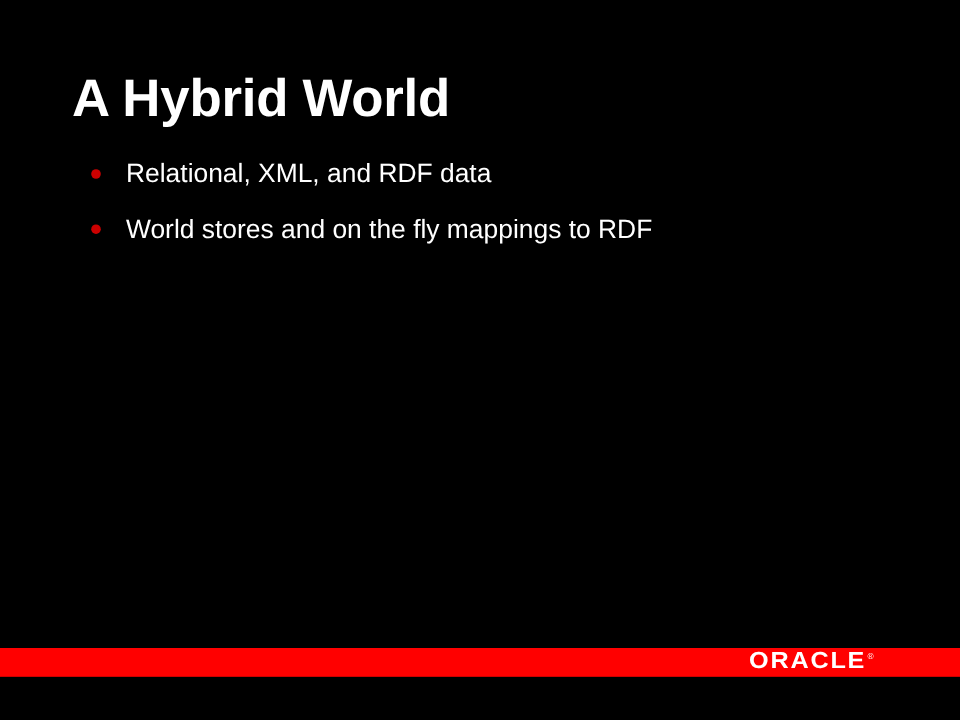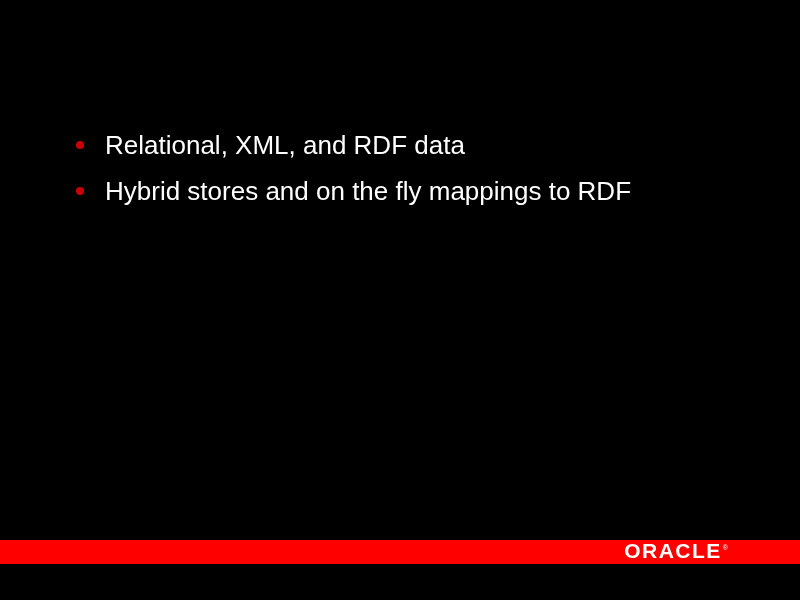--- a/index.html
+++ b/index.html
@@ -48,21 +48,21 @@
     position: absolute;
     left: 16px;
     top: 50%;
     margin-top: -4px;
     width: 8px;
     height: 8px;
     border-radius: 50%;
     background: #cc0000;
   }
   .bullet-text {
-    font-size: 26px;
+    font-size: 22px;
     color: #ffffff;
     white-space: nowrap;
     line-height: 1;
     text-align: center;
   }
   #footer-band {
     position: absolute;
     left: 0;
     top: 540px;
     width: 800px;
@@ -101,31 +101,32 @@
     height: 540px;
   }
 </style>
 </head>
 <body>
 
 <div id="slide">
 
   <div id="slide-body-area">
 
+    <h1 id="slide-title">A Hybrid World</h1>
 
     <ul id="bullet-list">
 
       <li class="bullet-item">
         <span class="bullet-marker"></span>
         <span class="bullet-text">Relational, XML, and RDF data</span>
       </li>
 
       <li class="bullet-item">
         <span class="bullet-marker"></span>
-        <span class="bullet-text">Hybrid stores and on the fly mappings to RDF</span>
+        <span class="bullet-text">World stores and on the fly mappings to RDF</span>
       </li>
 
     </ul>
   </div>
 
   <div id="footer-band"></div>
 
   <div id="oracle-logo">
     <span id="oracle-wordmark">ORACLE</span>
     <span id="oracle-tm">®</span>

